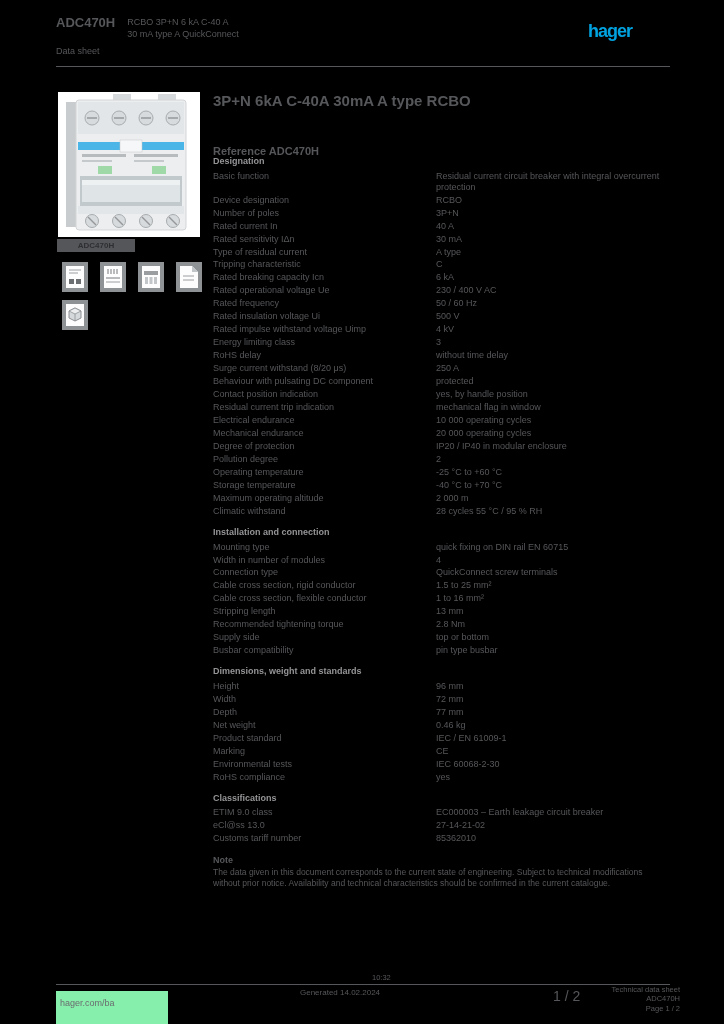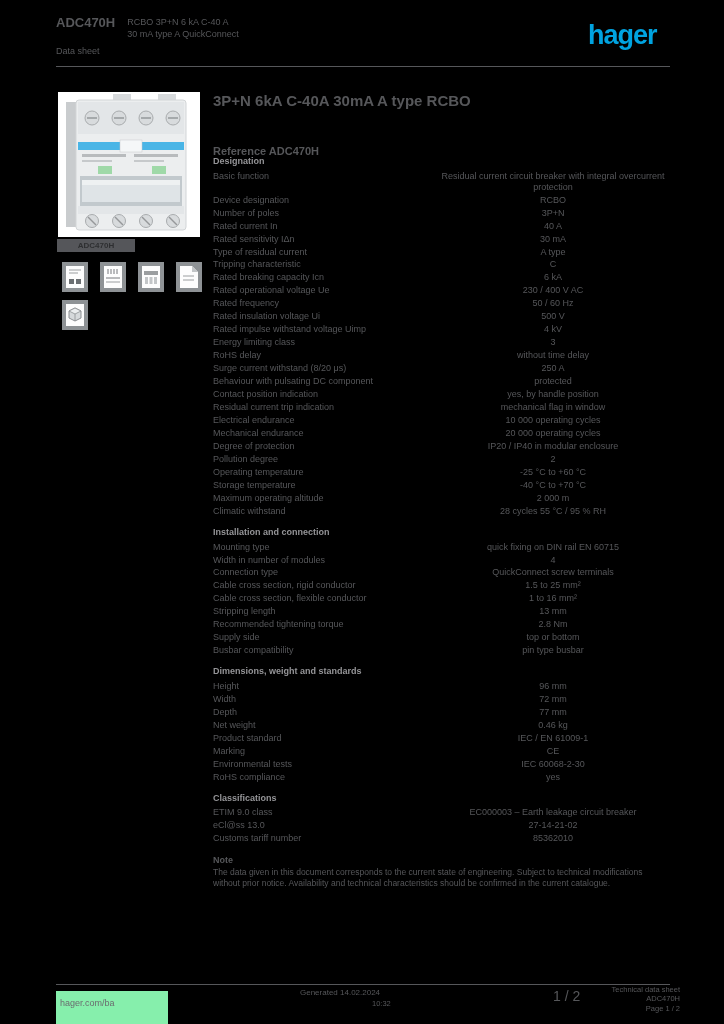--- a/index.html
+++ b/index.html
@@ -4,48 +4,48 @@
 <style>
   html,body{margin:0;padding:0;background:#000;}
   .page{position:relative;width:724px;height:1024px;background:#000;overflow:hidden;
         font-family:"Liberation Sans",sans-serif;color:#56575a;}
   
   .hdr{position:absolute;left:56px;top:16px;width:420px;}
   .hdr-top{display:flex;align-items:flex-start;}
   .hdr-ref{font-size:13px;font-weight:bold;color:#56575a;line-height:1.15;}
   .hdr-desc{margin-left:12px;font-size:9px;line-height:1.35;color:#56575a;width:150px;}
   .hdr-sub{margin-top:6px;font-size:9px;color:#56575a;}
-  .logo{position:absolute;left:588px;top:22px;font-size:27px;font-weight:bold;
+  .logo{position:absolute;left:588px;top:22px;font-size:18px;font-weight:bold;
         color:#00a3e0;letter-spacing:-1px;line-height:1;}
   .hdr-rule{position:absolute;left:56px;top:66px;width:614px;height:1px;background:#56575a;}
   
   .img-box{position:absolute;left:58px;top:92px;width:142px;height:145px;background:#fff;}
   .img-caption{position:absolute;left:57px;top:239px;width:78px;height:13px;background:#55565a;
                color:#2e2f31;font-size:8px;font-weight:bold;text-align:center;line-height:13px;overflow:hidden;}
   .icon-row{position:absolute;left:62px;top:262px;display:flex;gap:12px;}
   .icon-tile{width:26px;height:30px;background:#8e9295;display:flex;align-items:center;justify-content:center;}
   .icon-tile.second-row{position:absolute;left:62px;top:300px;}
   
   .title{position:absolute;left:213px;top:92px;width:460px;font-size:15px;font-weight:bold;color:#56575a;line-height:1.2;}
   .ref-line{position:absolute;left:213px;top:145px;width:300px;font-size:11px;font-weight:bold;color:#56575a;}
   
   .spec{position:absolute;left:213px;top:148px;width:457px;}
   .section-heading{font-size:9px;font-weight:bold;color:#949497;margin:9px 0 2px 0;line-height:1.3;}
   .section-heading.first{margin-top:8px;}
   .spec-row{display:flex;gap:22px;padding:1px 0;font-size:9px;line-height:1.22;color:#56575a;}
   .spec-label{flex:0 0 44%;}
-  .spec-value{flex:1;text-align:center;}
+  .spec-value{flex:1;text-align:left;}
   .note-head{font-size:9px;font-weight:bold;color:#56575a;margin:10px 0 2px 0;}
   .note-text{font-size:8.5px;line-height:1.3;color:#56575a;width:457px;}
   
   .ftr-rule{position:absolute;left:56px;top:984px;width:614px;height:1px;background:#56575a;}
   .ftr-url-box{position:absolute;left:56px;top:991px;width:112px;height:39px;background:#86efac;}
   .ftr-url{font-size:9px;color:#6b6c6f;padding:7px 0 0 4px;display:block;}
   .ftr-center{position:absolute;left:300px;top:988px;font-size:8px;color:#56575a;}
-  .ftr-center-sub{position:absolute;left:372px;top:999px;font-size:7.5px;color:#56575a;}
+  .ftr-center-sub{position:absolute;left:372px;top:973px;font-size:7.5px;color:#56575a;}
   .ftr-mid{position:absolute;left:553px;top:988px;font-size:14px;color:#56575a;}
   .ftr-right{position:absolute;left:598px;top:985px;width:82px;text-align:right;
              font-size:7.5px;line-height:1.25;color:#56575a;}
 </style>
 </head>
 <body>
 
 <div class="page">
 
   <div class="hdr">

